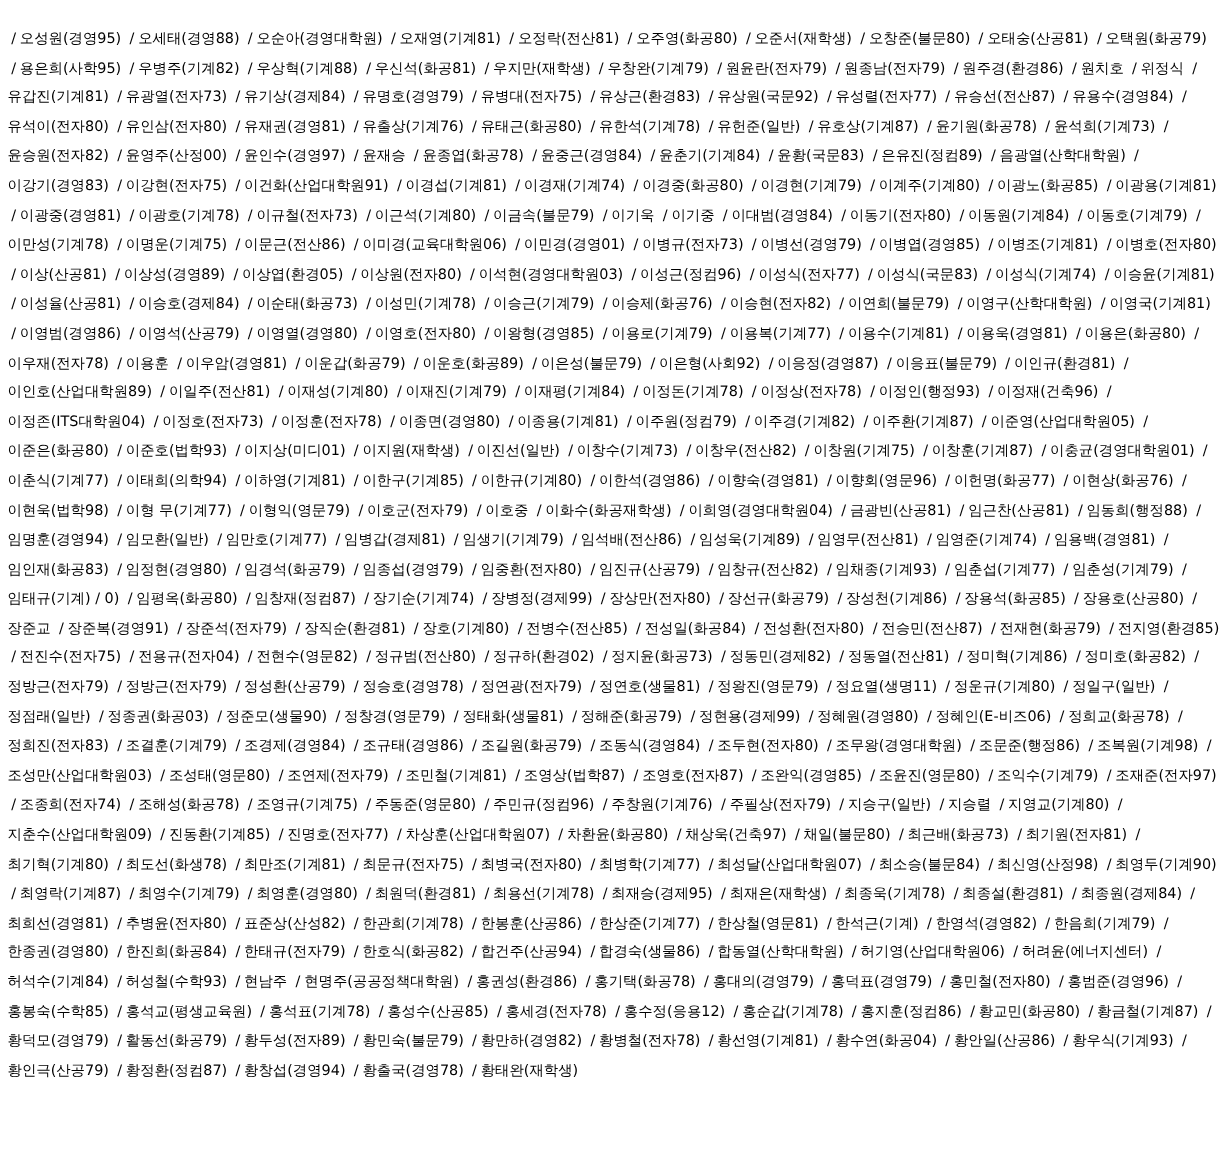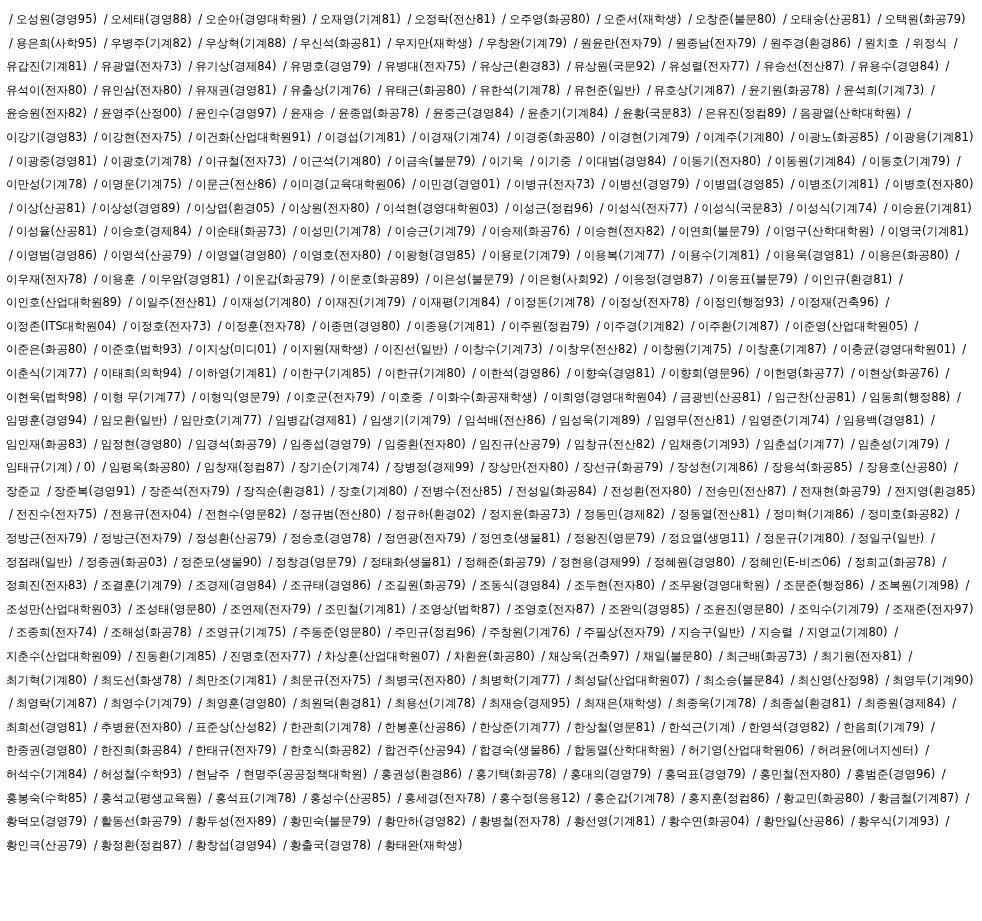--- a/index.html
+++ b/index.html
@@ -12,20 +12,21 @@
     min-height: 921px;
     font-family: "DejaVu Sans", "Liberation Sans", sans-serif;
   }
   #name-list {
     padding: 8px 6px 6px 6px;
     font-size: 11.5px;
     line-height: 23.6px;
     color: #000000;
     text-align: left;
     word-break: keep-all;
+    margin-top: 11px;
   }
   #name-list .entry {
     white-space: nowrap;
   }
   #name-list .sep {
     color: #000000;
     padding: 0 3px;
   }
 </style>
 </head>

